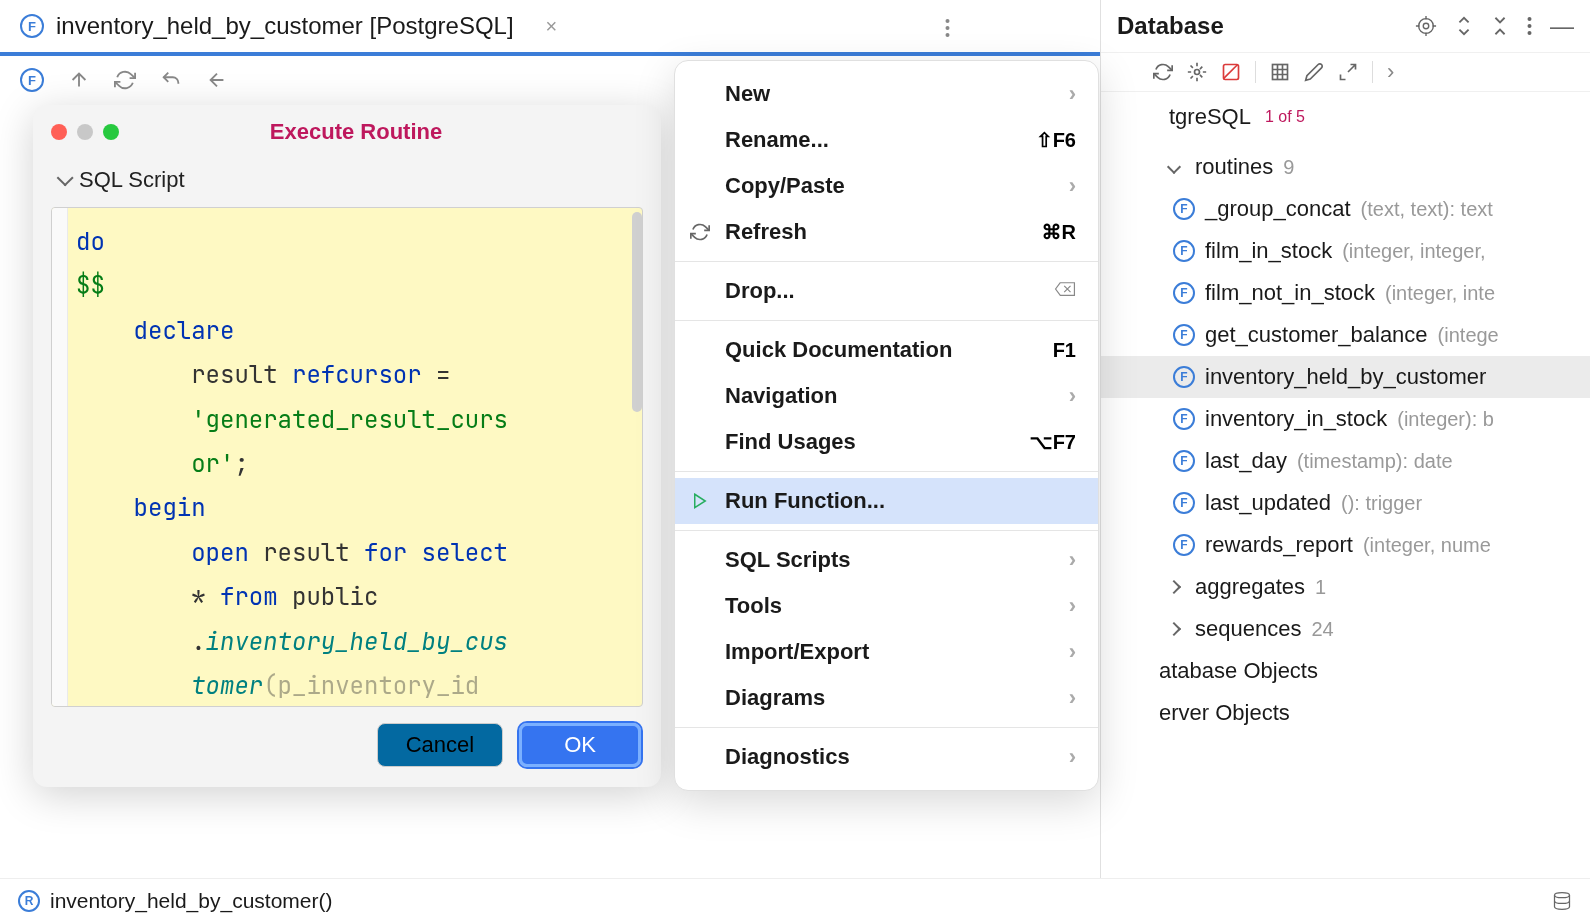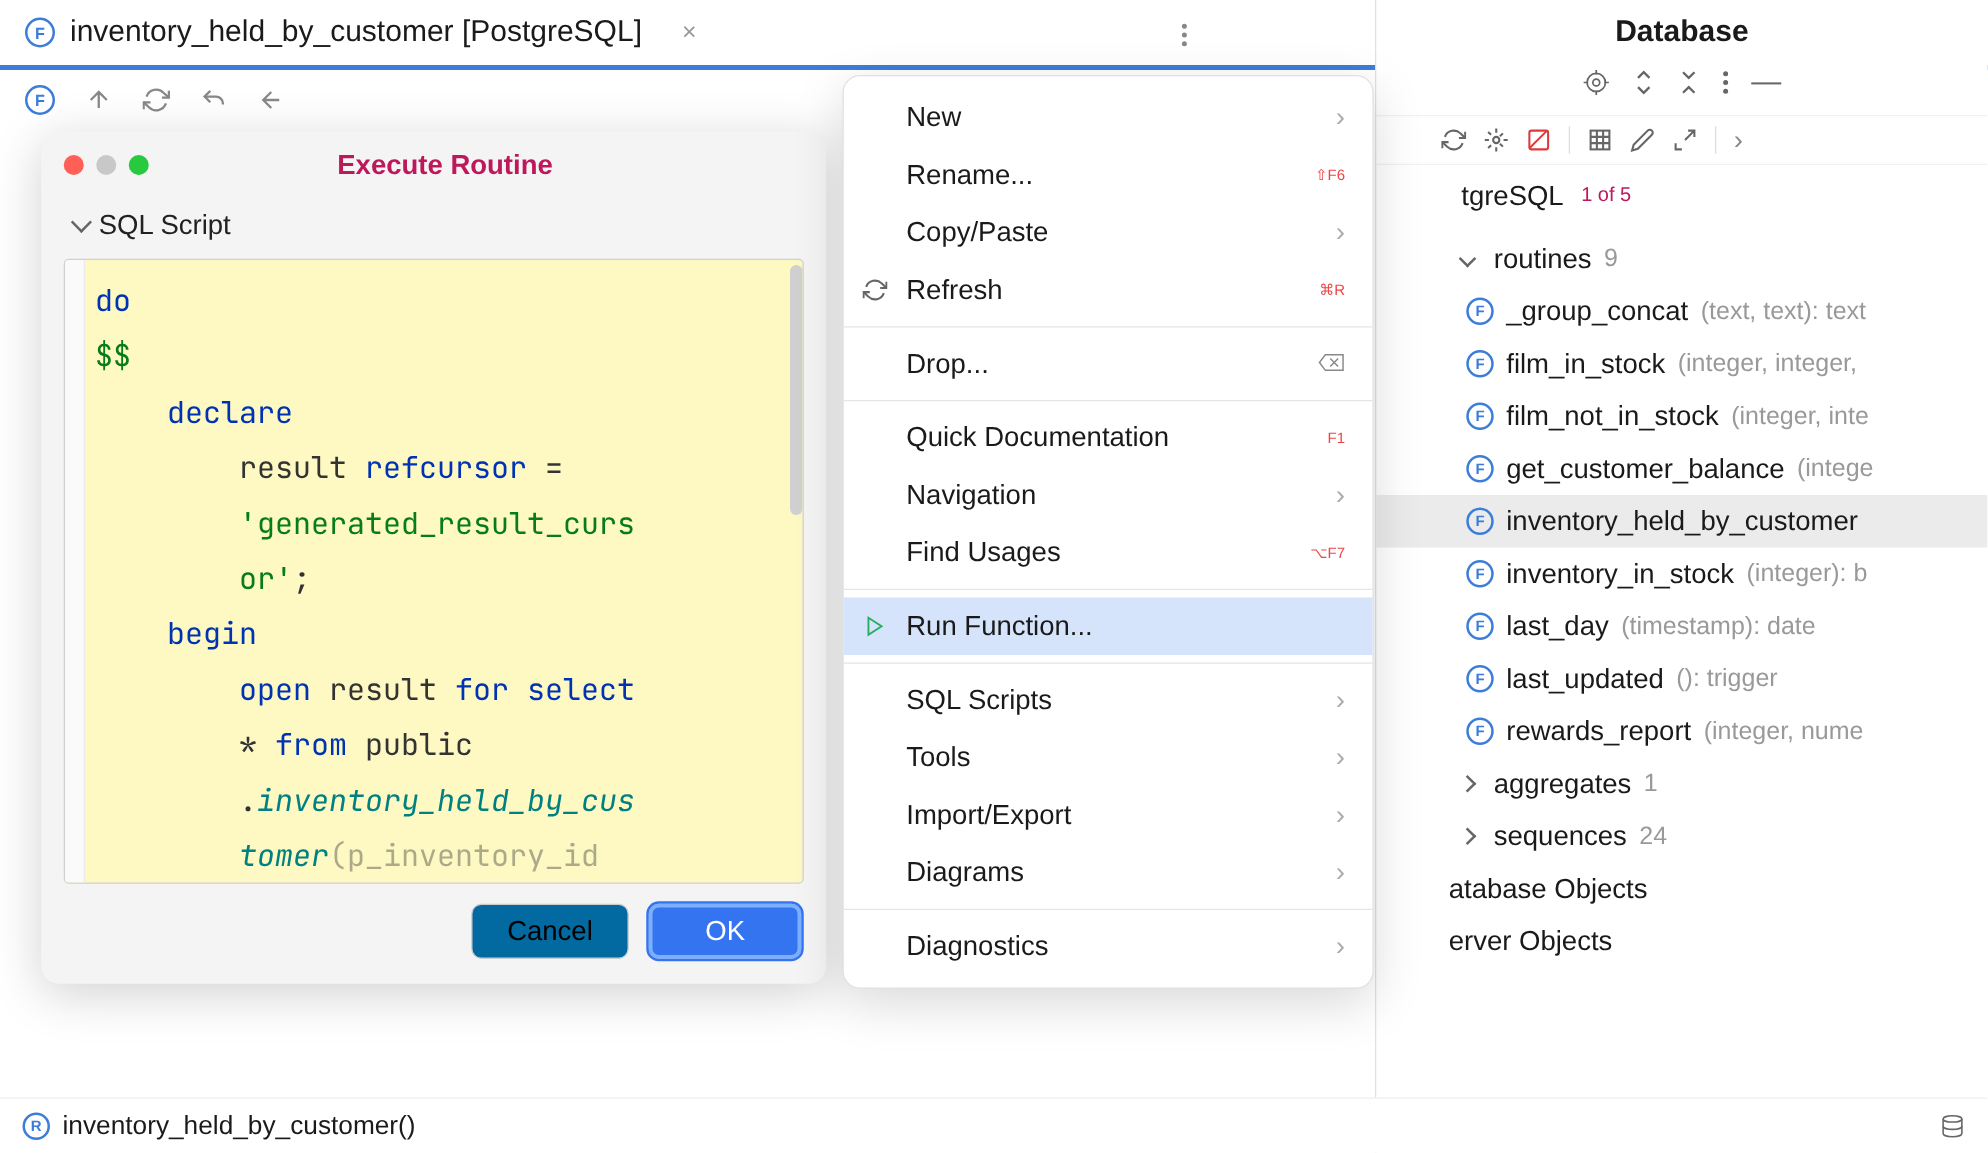--- a/index.html
+++ b/index.html
@@ -191,35 +191,36 @@
       padding: 10px 0;
       z-index: 20;
     }
     .menu-item {
       display: flex;
       align-items: center;
       padding: 10px 22px 10px 50px;
       font-size: 22px;
       position: relative;
       cursor: pointer;
+      font-weight: bold;
     }
     .menu-item.highlighted {
       background: #d5e3fb;
     }
     .menu-item .item-icon {
       position: absolute;
       left: 14px;
       width: 22px;
       display: flex;
       justify-content: center;
     }
     .menu-shortcut {
       margin-left: auto;
-      color: #ef4444;
-      font-size: 12px;
+      color: #000000;
+      font-size: 20px;
       text-align: center;
     }
     .menu-chevron {
       margin-left: auto;
       color: #aaa;
     }
     .menu-sep {
       height: 1px;
       background: #e5e5e5;
       margin: 6px 0;
@@ -233,21 +234,20 @@
       width: 490px;
       height: 100%;
       background: #fff;
       border-left: 1px solid #e0e0e0;
     }
     .db-header {
       display: flex;
       align-items: center;
       padding: 12px 16px;
       gap: 12px;
-      flex-direction: column;
     }
     .db-header-title {
       font-size: 24px;
       font-weight: 600;
       flex: 1;
     }
     .db-header-icons { display: flex; gap: 18px; align-items: center; }
     .db-header-icons svg, .db-header-icons .icon-box { color: #666; }
     .db-toolbar {
       display: flex;

